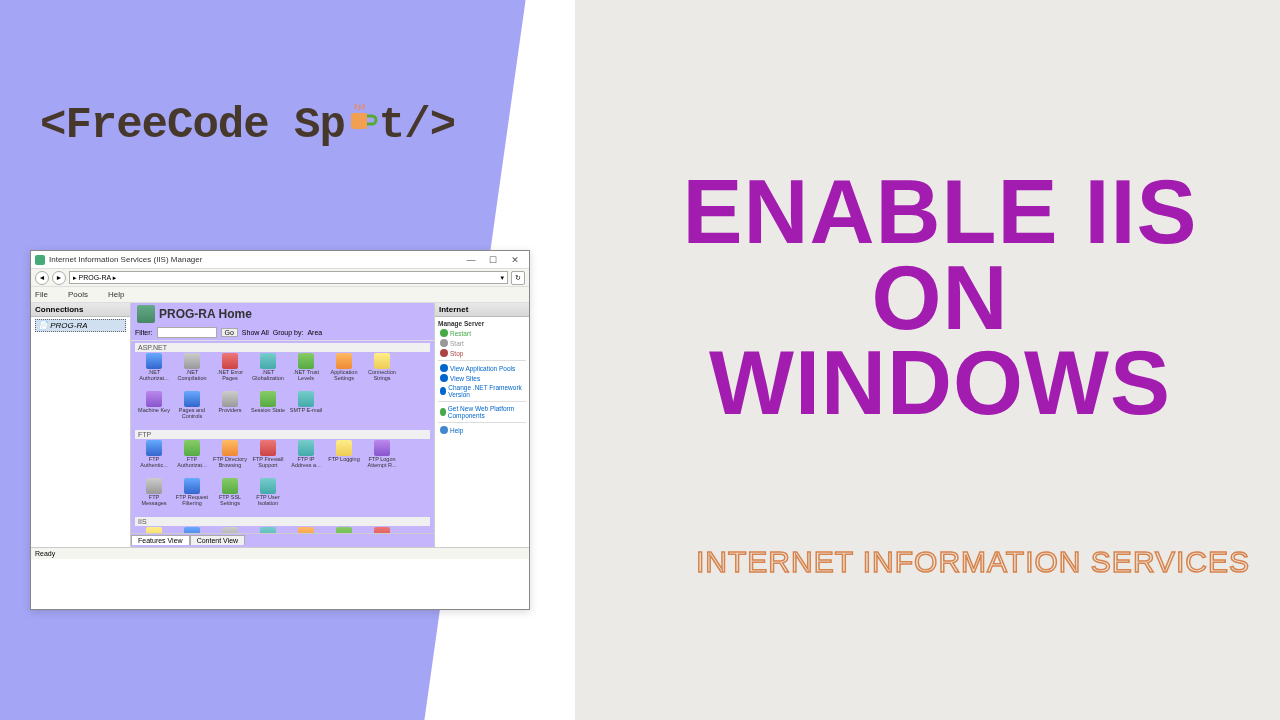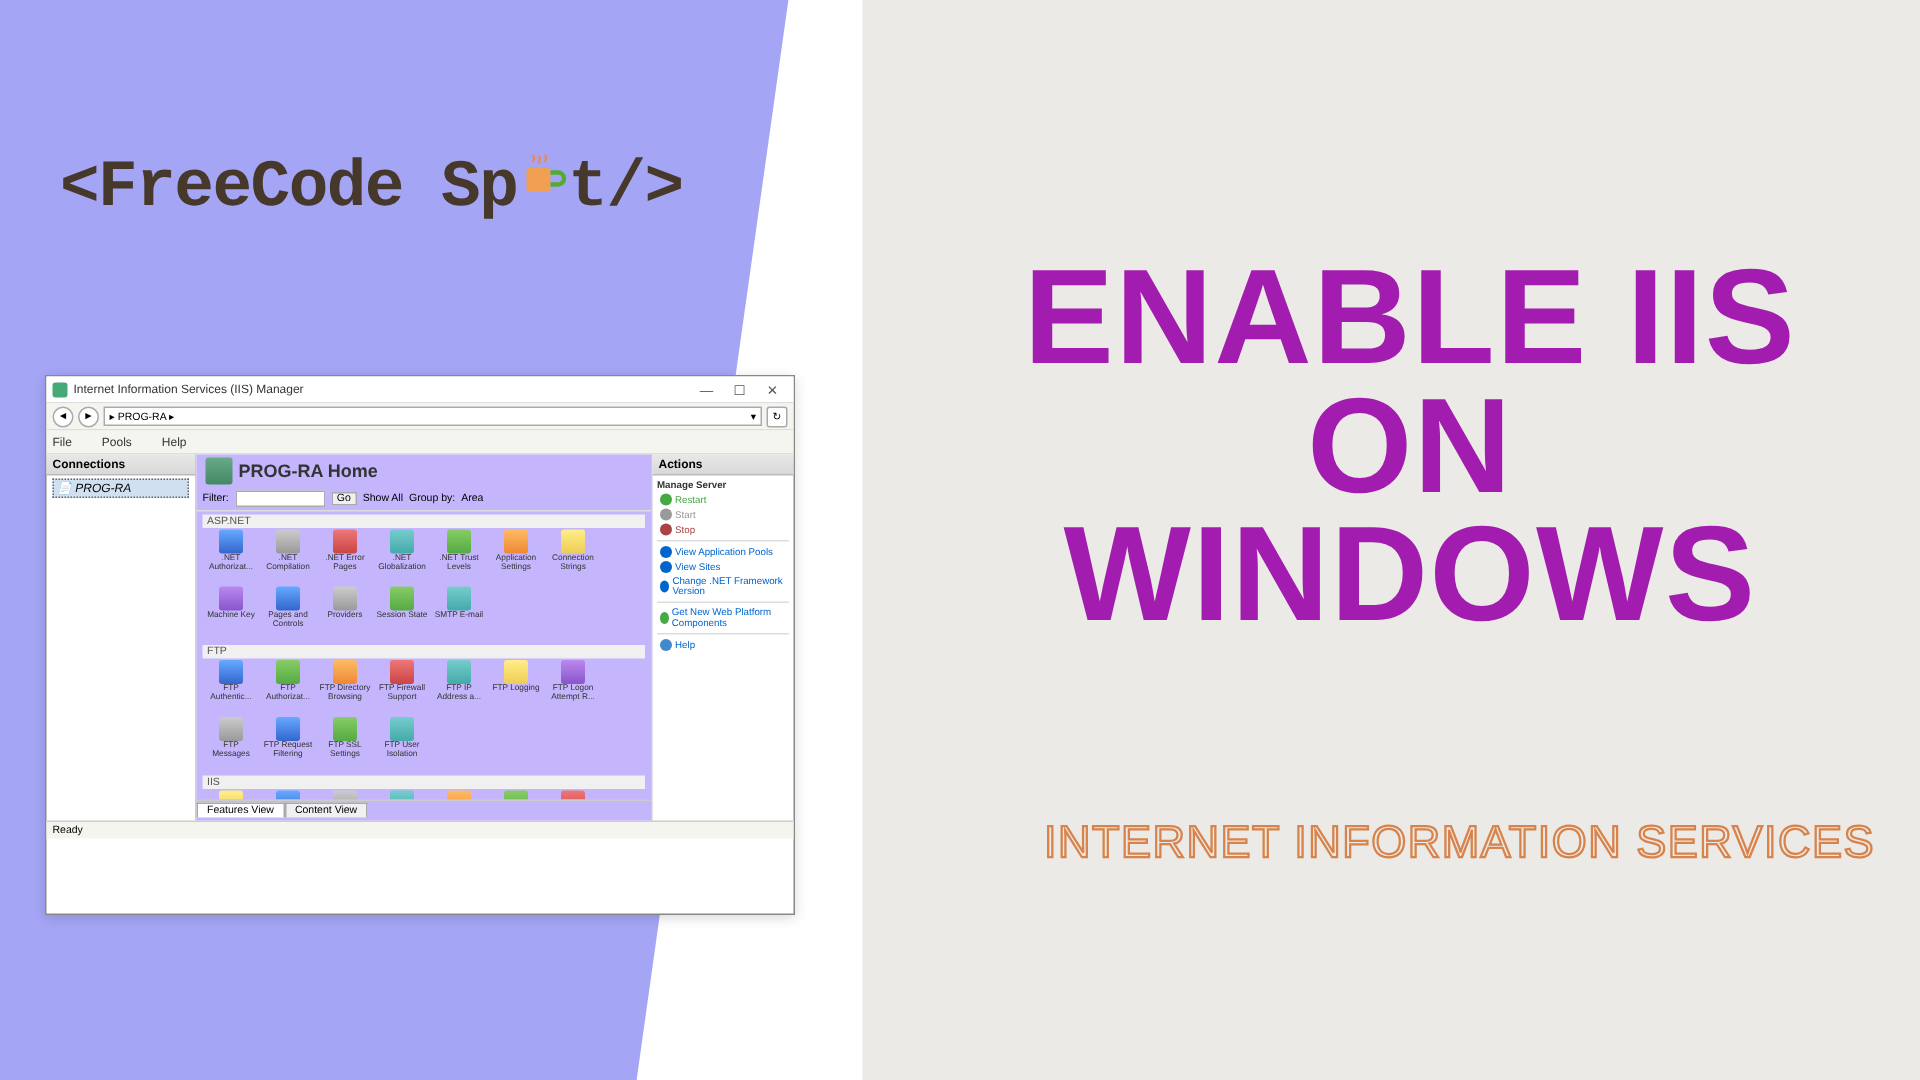--- a/index.html
+++ b/index.html
@@ -274,21 +274,21 @@
               </div>
             </div>
           </div>
         </div>
       <div class="iis-tabs">
         <div class="iis-tab active">Features View</div>
         <div class="iis-tab">Content View</div>
       </div>
     </div>
     <div class="iis-right">
-      <div class="iis-right-header">Actions</div>
+      <div class="iis-right-header">Internet</div>
       <div class="iis-actions" id="actions-container">
           <div class="iis-action-group">Manage Server</div>
           <div class="iis-action">
             <div class="iis-action-icon" style="background: rgb(68, 170, 68);"></div>
             <span style="color: rgb(68, 170, 68);">Restart</span>
           </div>
           <div class="iis-action">
             <div class="iis-action-icon" style="background: rgb(153, 153, 153);"></div>
             <span style="color: rgb(153, 153, 153);">Start</span>
           </div>

